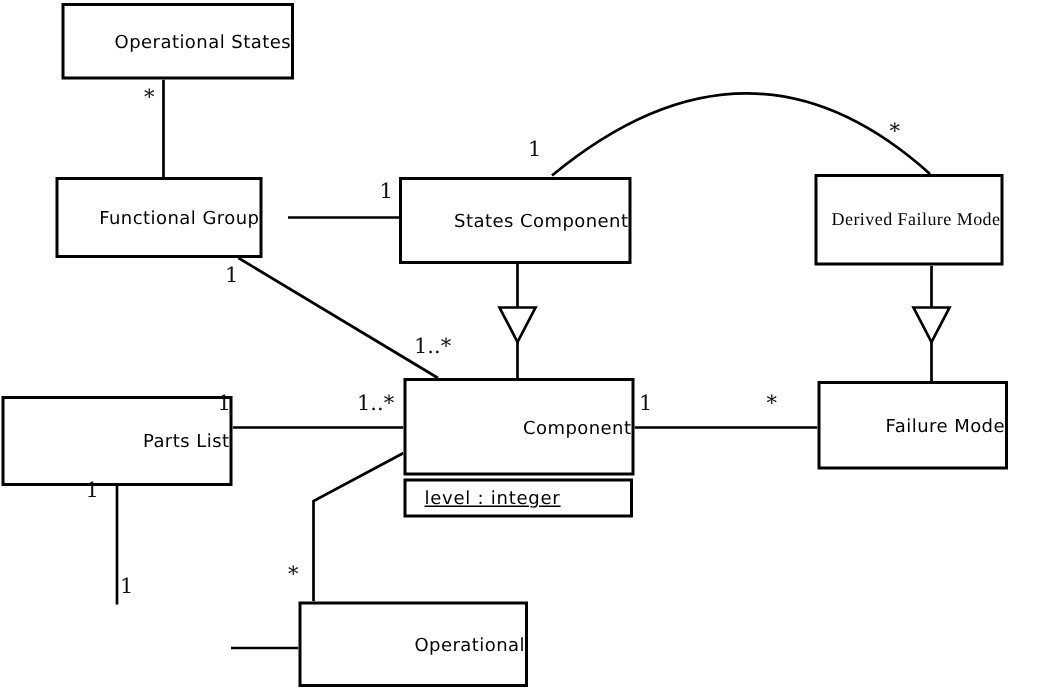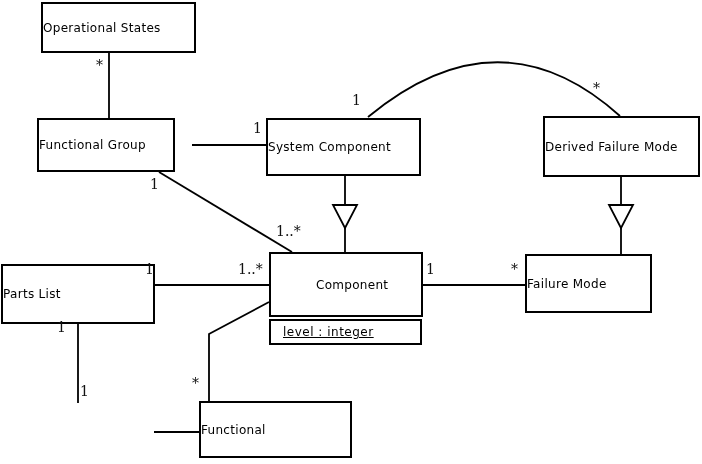--- a/index.html
+++ b/index.html
@@ -12,21 +12,21 @@
     overflow: hidden;
   }
   .layer { position: absolute; left: 0; top: 0; }
   .node {
     position: absolute;
     box-sizing: border-box;
     border: 2px solid #000;
     background: #fff;
     display: flex;
     align-items: center;
-    justify-content: flex-start;
+    justify-content: flex-end;
     font-size: 12px;
     color: #000;
     letter-spacing: 0.3px;
     white-space: nowrap;
   }
   .node.attr {
     justify-content: flex-start;
     padding-left: 12px;
     letter-spacing: 0.5px;
   }
@@ -68,45 +68,45 @@
 
   <div class="node" style="left:41px;  top:2px;   width:155px; height:51px;">
     <span>Operational States</span>
   </div>
 
   <div class="node" style="left:37px;  top:118px; width:138px; height:54px;">
     <span>Functional Group</span>
   </div>
 
   <div class="node" style="left:266px; top:118px; width:155px; height:58px;">
-    <span>System Component</span>
+    <span>States Component</span>
   </div>
 
-  <div class="node" style="left:543px; top:116px; width:157px; height:61px;">
+  <div class="node" style="left:543px; top:116px; width:126px; height:61px;font-family:Liberation Serif, serif;">
     <span>Derived Failure Mode</span>
   </div>
 
   <div class="node" style="left:1px;   top:264px; width:154px; height:60px;">
     <span>Parts List</span>
   </div>
 
   <div class="node" style="left:269px; top:252px; width:154px; height:65px;padding-left:45px;">
     <span>Component</span>
   </div>
   <div class="node attr" style="left:269px; top:319px; width:153px; height:26px;text-decoration:underline;">
     <span>level : integer</span>
   </div>
 
-  <div class="node" style="left:525px; top:254px; width:127px; height:59px;">
+  <div class="node" style="left:545px; top:254px; width:127px; height:59px;">
     <span>Failure Mode</span>
   </div>
 
 
   <div class="node" style="left:199px; top:401px; width:153px; height:57px;">
-    <span>Functional</span>
+    <span>Operational</span>
   </div>
 
   <div class="mult" style="left:96px;  top:58px;">*</div>
   <div class="mult" style="left:253px; top:121px;">1</div>
   <div class="mult" style="left:352px; top:93px;">1</div>
   <div class="mult" style="left:593px; top:81px;">*</div>
   <div class="mult" style="left:150px; top:177px;">1</div>
   <div class="mult" style="left:276px; top:224px;">1..*</div>
   <div class="mult" style="left:145px; top:262px;">1</div>
   <div class="mult" style="left:238px; top:262px;">1..*</div>

